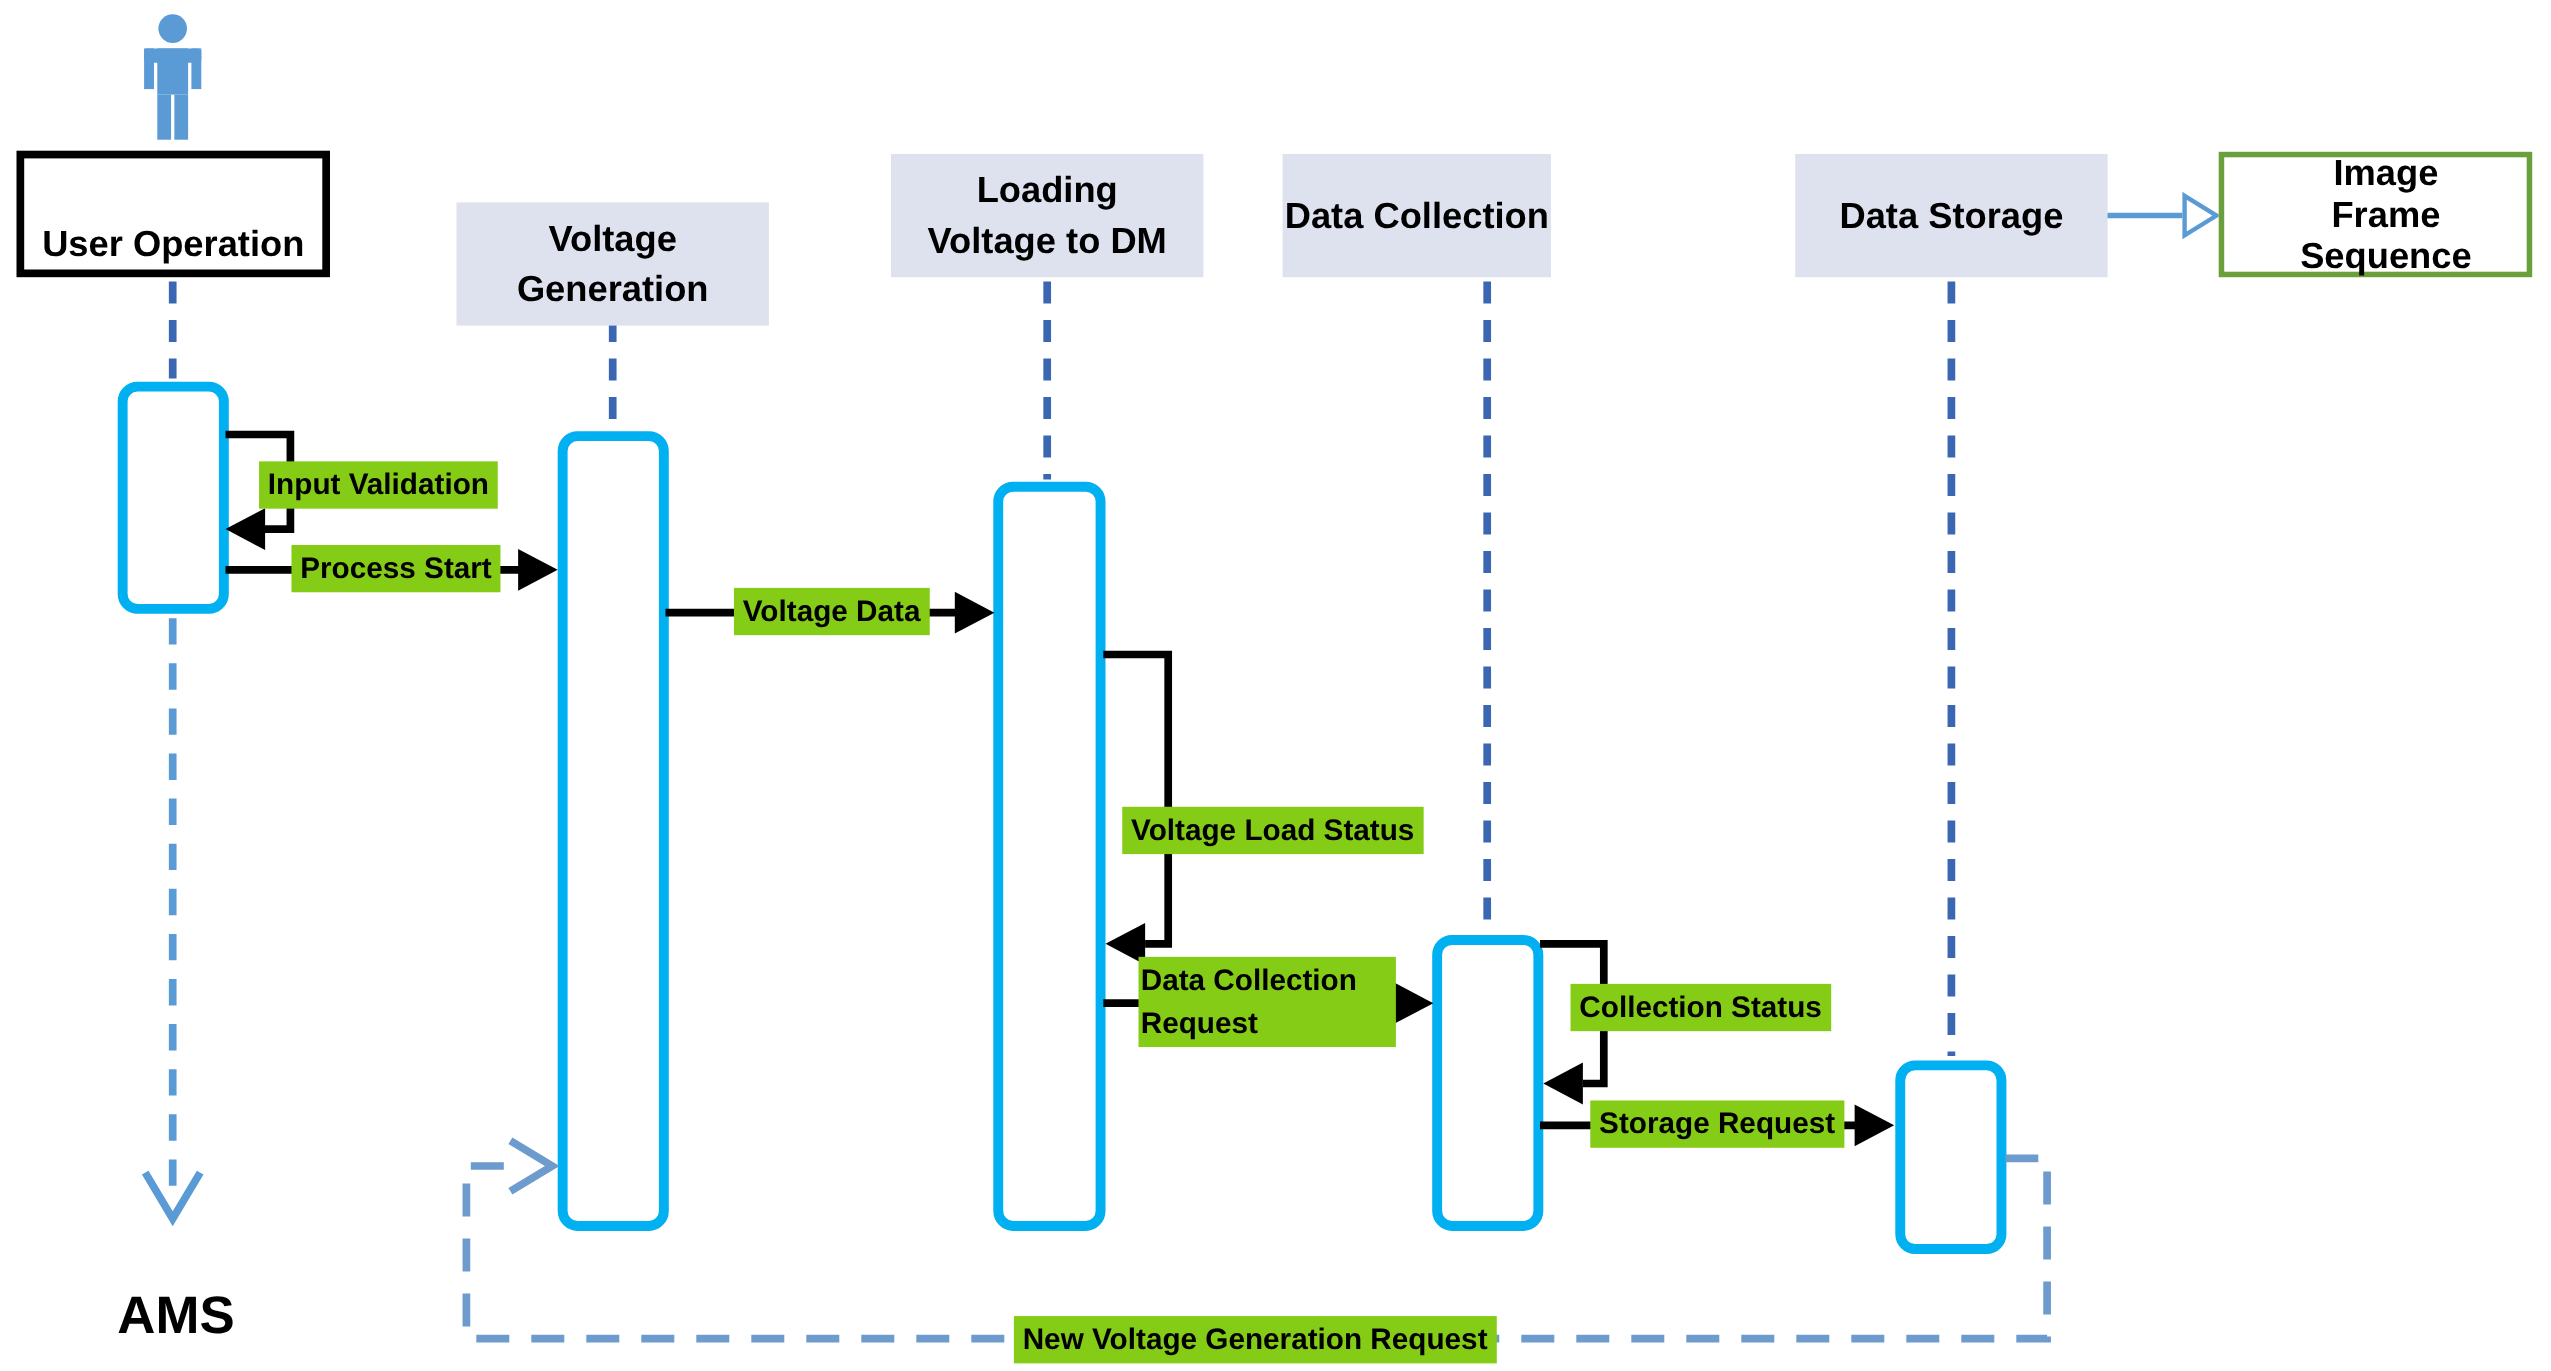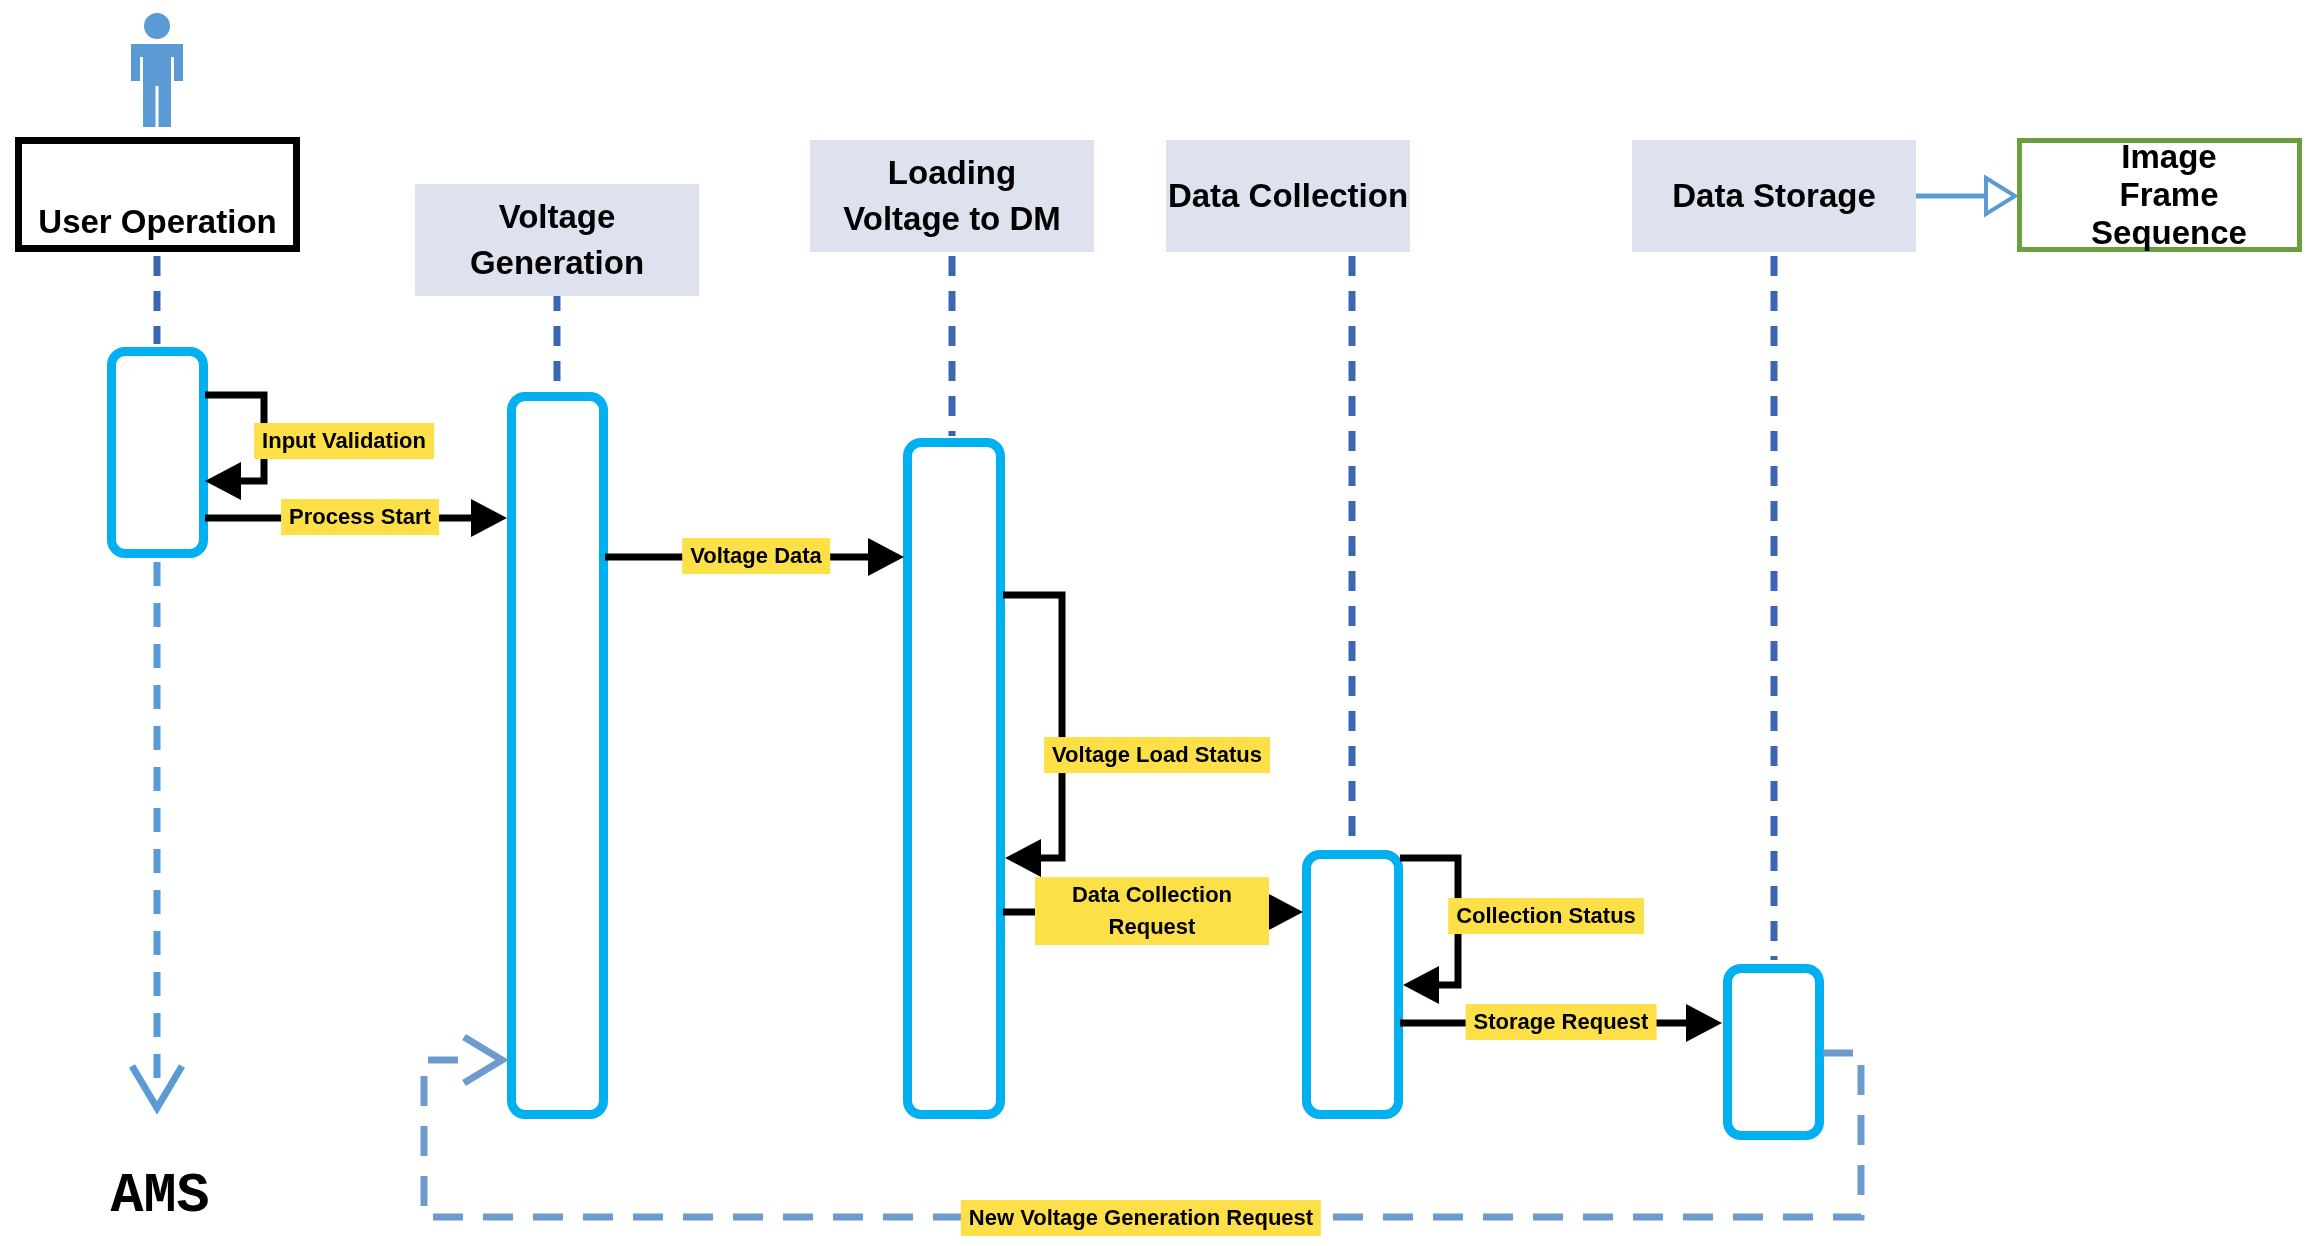--- a/index.html
+++ b/index.html
@@ -10,24 +10,24 @@
   .pbox{position:absolute;box-sizing:border-box;display:flex;align-items:center;justify-content:center;
         text-align:center;font-size:33px;line-height:1.38;z-index:4;background:#dee2ee;}
   .pbox .lab{display:block;}
   .pbox.plain{background:#fff;border:7px solid #000;align-items:flex-end;}
   .pbox.green{background:#fff;border:5px solid #6aa03c;line-height:1.15;}
   
   .act{position:absolute;box-sizing:border-box;background:#fff;border:9px solid #00b0f0;
        border-radius:18px;z-index:1;}
   svg.overlay{position:absolute;left:0;top:0;z-index:2;pointer-events:none;}
   
-  .mlabel{position:absolute;transform:translate(-50%,-50%);background:#fde047;padding:2px 8px;
-          font-size:22px;line-height:1.45;text-align:center;white-space:nowrap;z-index:3;}
+  .mlabel{position:absolute;transform:translate(-50%,-50%);background:#84cc16;padding:2px 8px;
+          font-size:27px;line-height:1.45;text-align:left;white-space:nowrap;z-index:3;}
   .mlabel.wrap{white-space:normal;width:230px;padding:2px 2px;}
-  .ams{position:absolute;transform:translate(-50%,-50%);font-size:55px;z-index:3;background:transparent;font-family:Liberation Mono, monospace;}
+  .ams{position:absolute;transform:translate(-50%,-50%);font-size:48px;z-index:3;background:transparent;}
 </style>
 </head>
 <body>
 
 <div class="canvas">
 
   <div class="act" style="left:107px;top:347px;width:101px;height:211px;"></div>
   <div class="act" style="left:507px;top:392px;width:101px;height:727px;"></div>
   <div class="act" style="left:903px;top:438px;width:102px;height:681px;"></div>
   <div class="act" style="left:1302px;top:850px;width:101px;height:269px;"></div>

